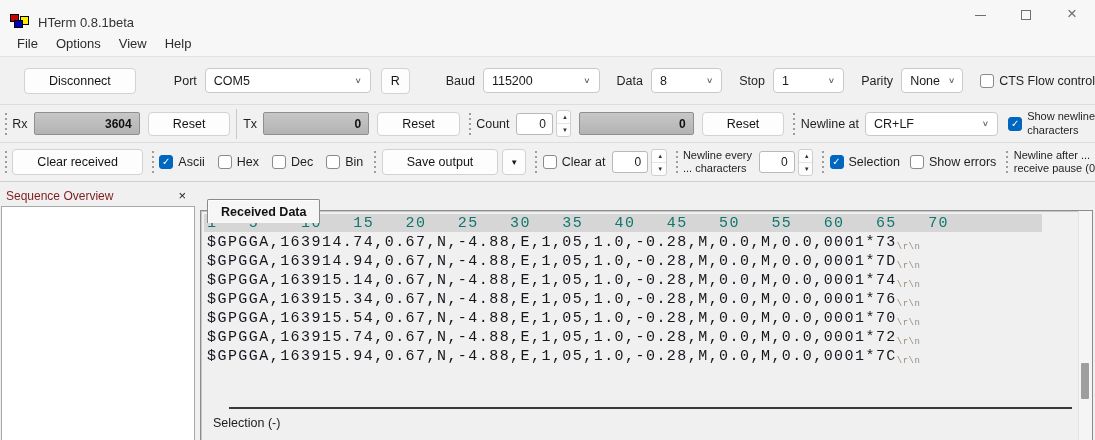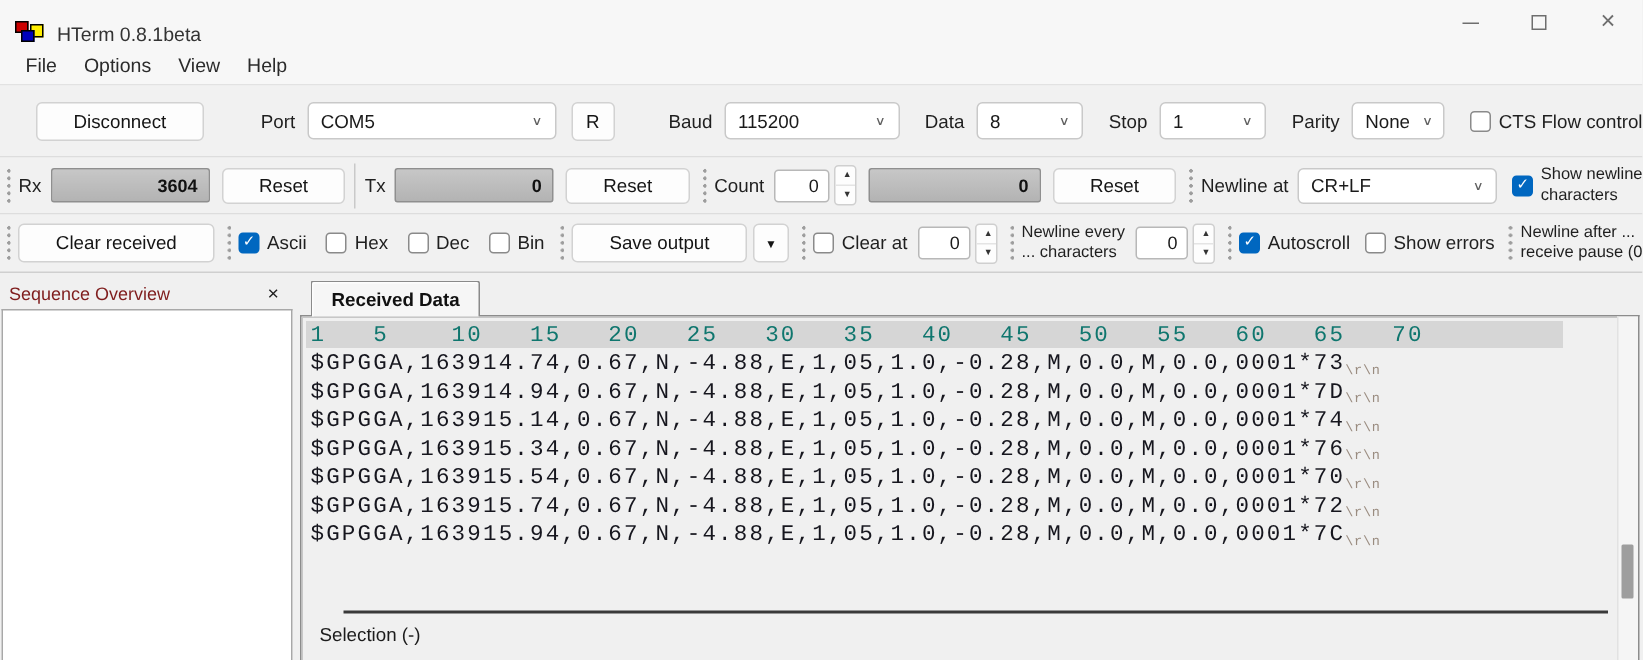--- a/index.html
+++ b/index.html
@@ -46,21 +46,21 @@
   .grip { width:4px; height:24px; margin:0 5px; background-image:radial-gradient(circle at 2px 2px, #9d9d9d 1.1px, transparent 1.3px); background-size:4px 5px; background-repeat:repeat-y; }
   .vsep { width:1px; height:30px; background:#c9c9c9; margin:0 6px; }
 
   
   .main { position:absolute; top:185px; left:0; right:0; bottom:0; background:#f0f0f0; }
   .seq-header { position:absolute; left:0; top:0; width:196px; height:21px; display:flex; align-items:center; padding:0 6px; }
   .seq-title { font-size:12px; color:#7f1d1d; }
   .seq-close { margin-left:auto; font-size:13px; color:#222; padding:0 4px; }
   .seq-body { position:absolute; left:1px; top:21px; width:194px; bottom:0; background:#fff; border:1px solid #a8a8a8; border-bottom:none; }
 
-  .tab { position:absolute; left:207px; top:2px; height:24px; background:#f6f6f6; border:1px solid #8a8a8a; border-bottom:none; border-radius:2px 2px 0 0; display:flex; align-items:center; padding:0 13px; font-size:12.5px; font-weight:700; color:#111; box-shadow:inset 1px 1px 0 #fdfdfd; z-index:3; }
+  .tab { position:absolute; left:207px; top:14px; height:24px; background:#f6f6f6; border:1px solid #8a8a8a; border-bottom:none; border-radius:2px 2px 0 0; display:flex; align-items:center; padding:0 13px; font-size:12.5px; font-weight:700; color:#111; box-shadow:inset 1px 1px 0 #fdfdfd; z-index:3; }
 
   .rxpanel { position:absolute; left:200px; top:25px; right:2px; bottom:0; background:#f0f0f0; border:1px solid #8c8c8c; border-bottom:none; box-shadow:inset 1px 1px 0 #c7c7c7; }
   .mono { font-family:"Liberation Mono", monospace; font-size:15px; letter-spacing:1.45px; white-space:pre; }
   .ruler { margin:3px 0 0 3px; height:18px; width:838px; background:#d6d6d6; color:#0f766e; display:flex; align-items:center; padding-left:3px; }
   .rx-lines { padding:2px 0 0 6px; }
   .rx-line { height:19px; color:#16161e; white-space:nowrap; }
   .rx-line .nl { font-size:9px; letter-spacing:0.5px; color:#9a8c80; position:relative; top:3px; }
   .sel-area { position:absolute; left:0; right:14px; bottom:0; height:33px; }
   .sel-rule { height:2px; background:#3a3a3a; margin:0 6px 0 28px; }
   .sel-label { font-size:12.5px; color:#1c1c1c; padding:7px 0 0 12px; }
@@ -188,21 +188,21 @@
       <div>Newline every</div>
         <div>... characters</div>
     </div>
     <div class="sfield" style="margin-left:7px; width:40px;">0</div>
     <div class="spin">
         <div class="sp">▲</div>
         <div class="sp">▼</div>
       </div>
     <div class="grip" style="margin-left:8px;"></div>
     <div class="cb on"></div>
-    <div class="lbl" style="margin-left:5px;">Autoscroll</div>
+    <div class="lbl" style="margin-left:5px;">Selection</div>
     <div class="cb" style="margin-left:10px;"></div>
     <div class="lbl" style="margin-left:5px;">Show errors</div>
     <div class="grip" style="margin-left:9px;"></div>
     <div class="lbl2">
       <div>Newline after ...</div>
         <div>receive pause (0</div>
     </div>
   </div>
 
   <div class="main">

